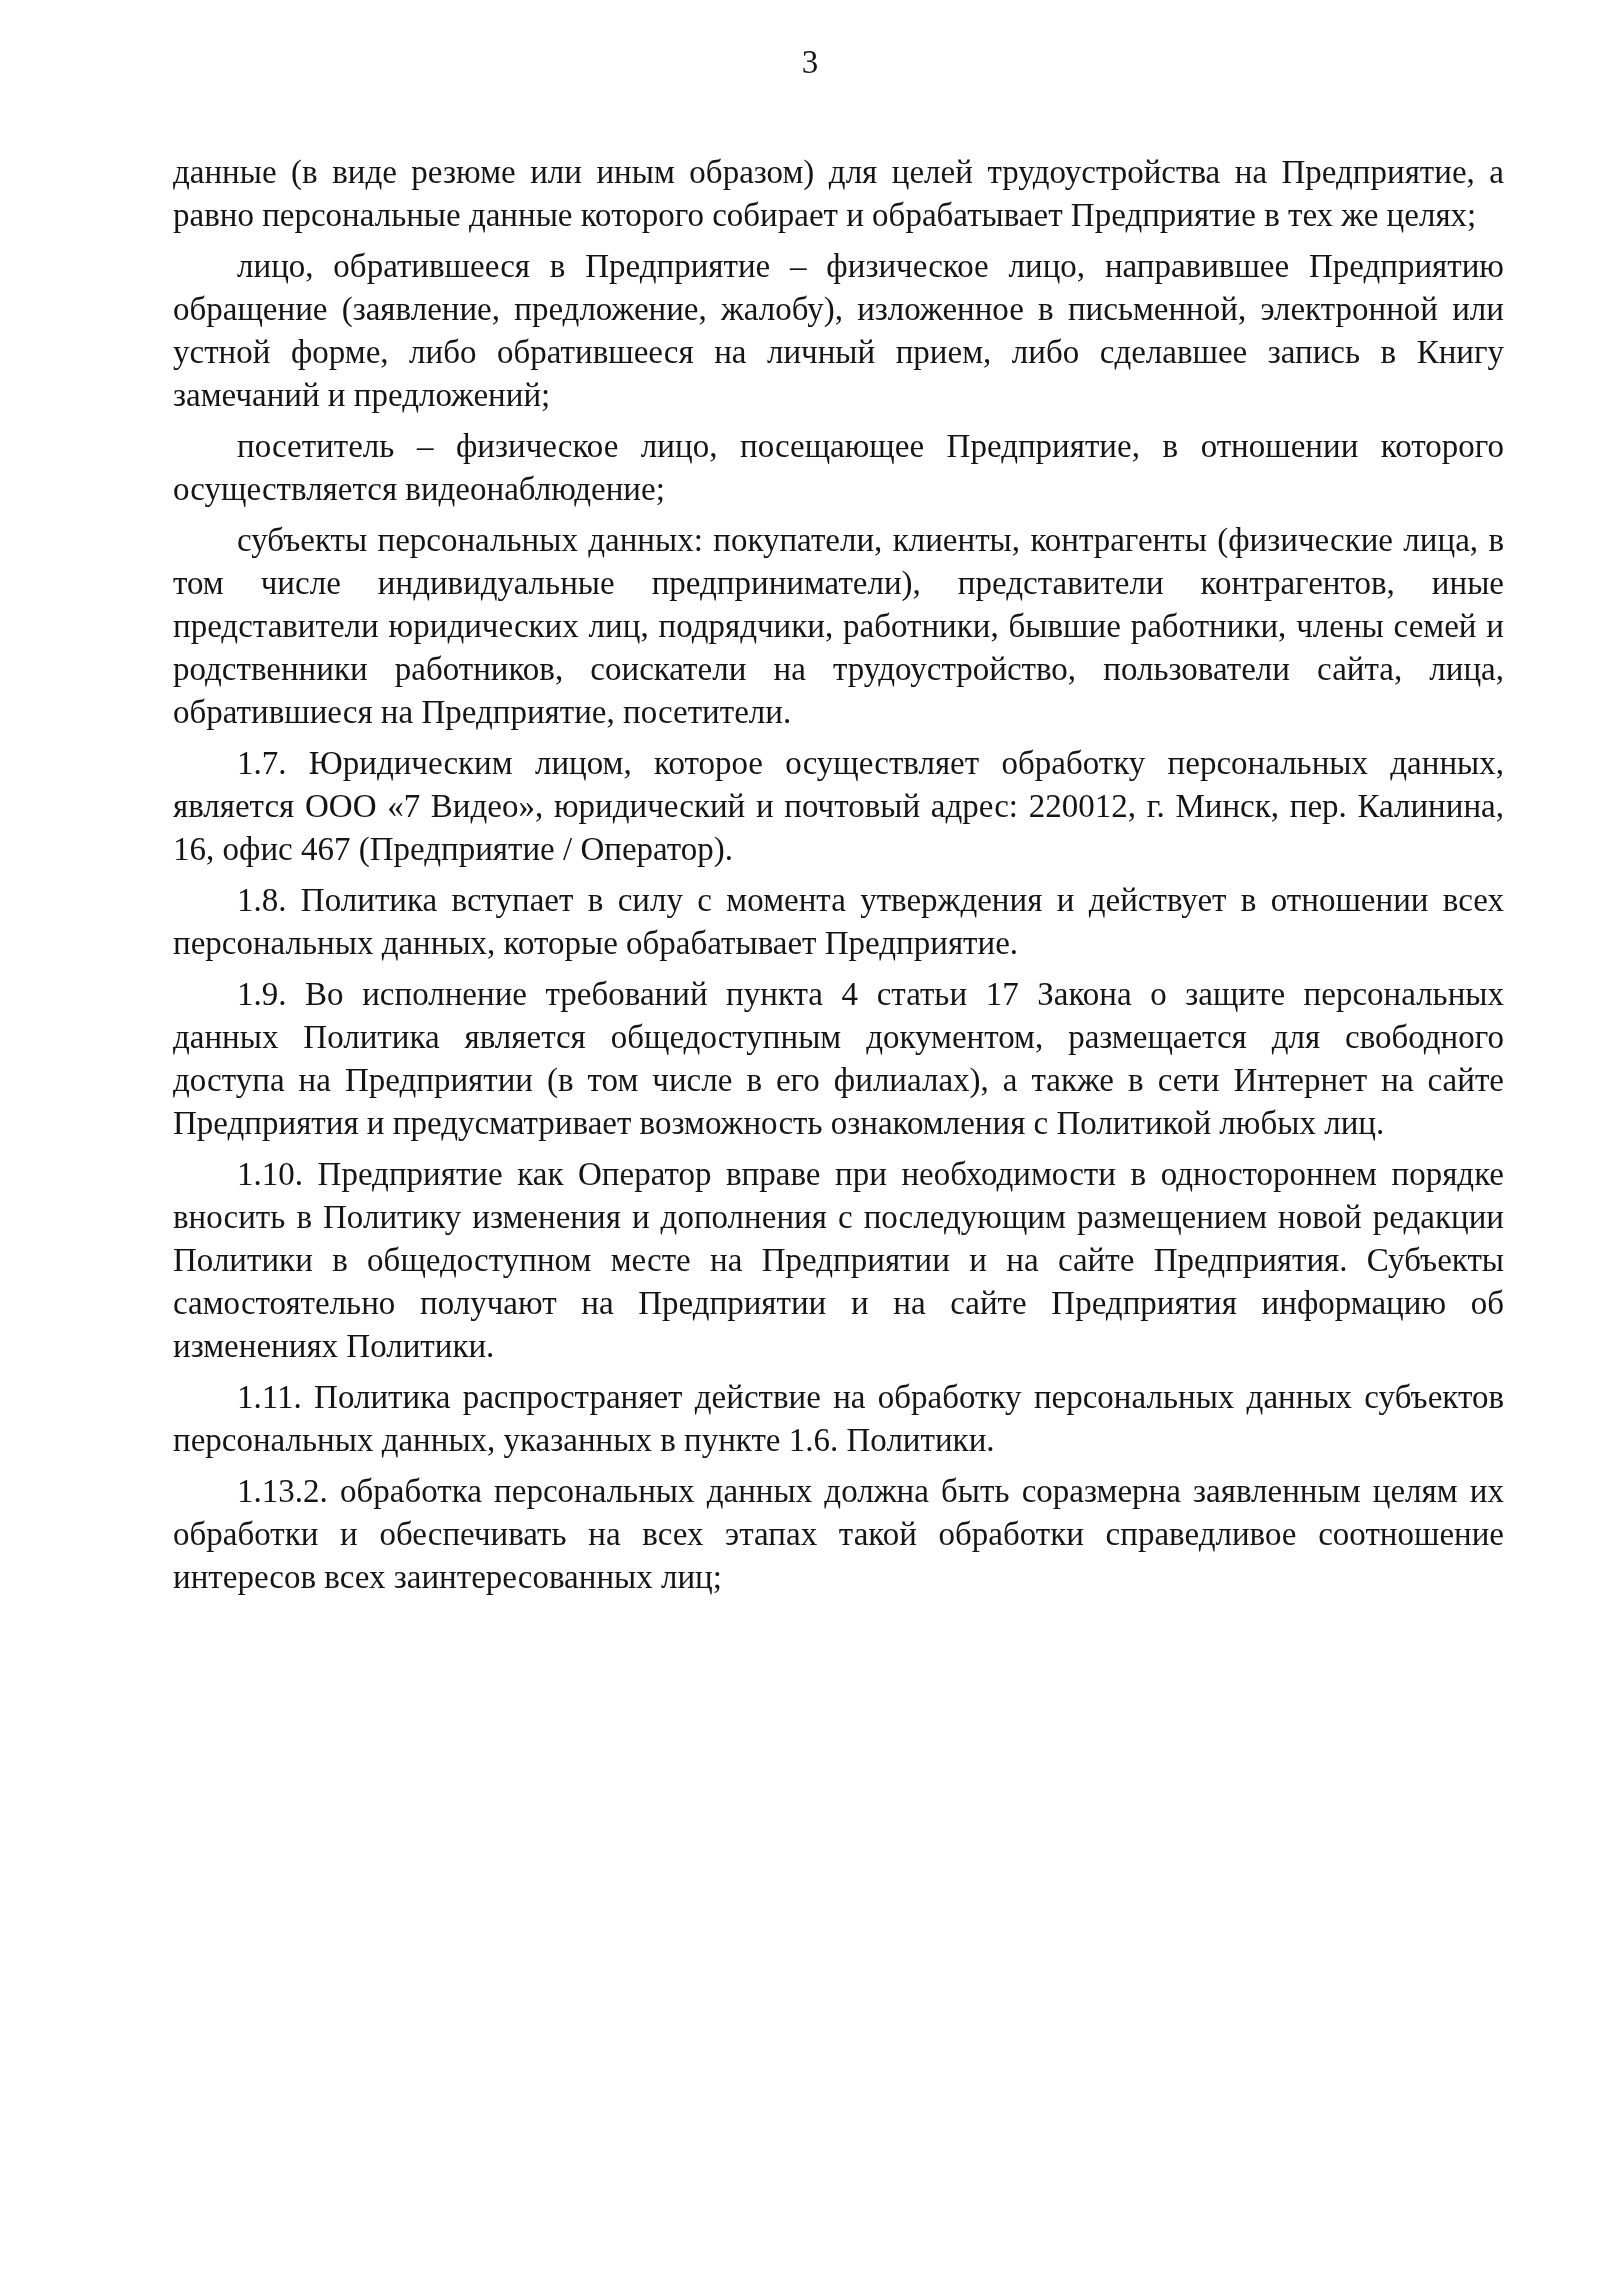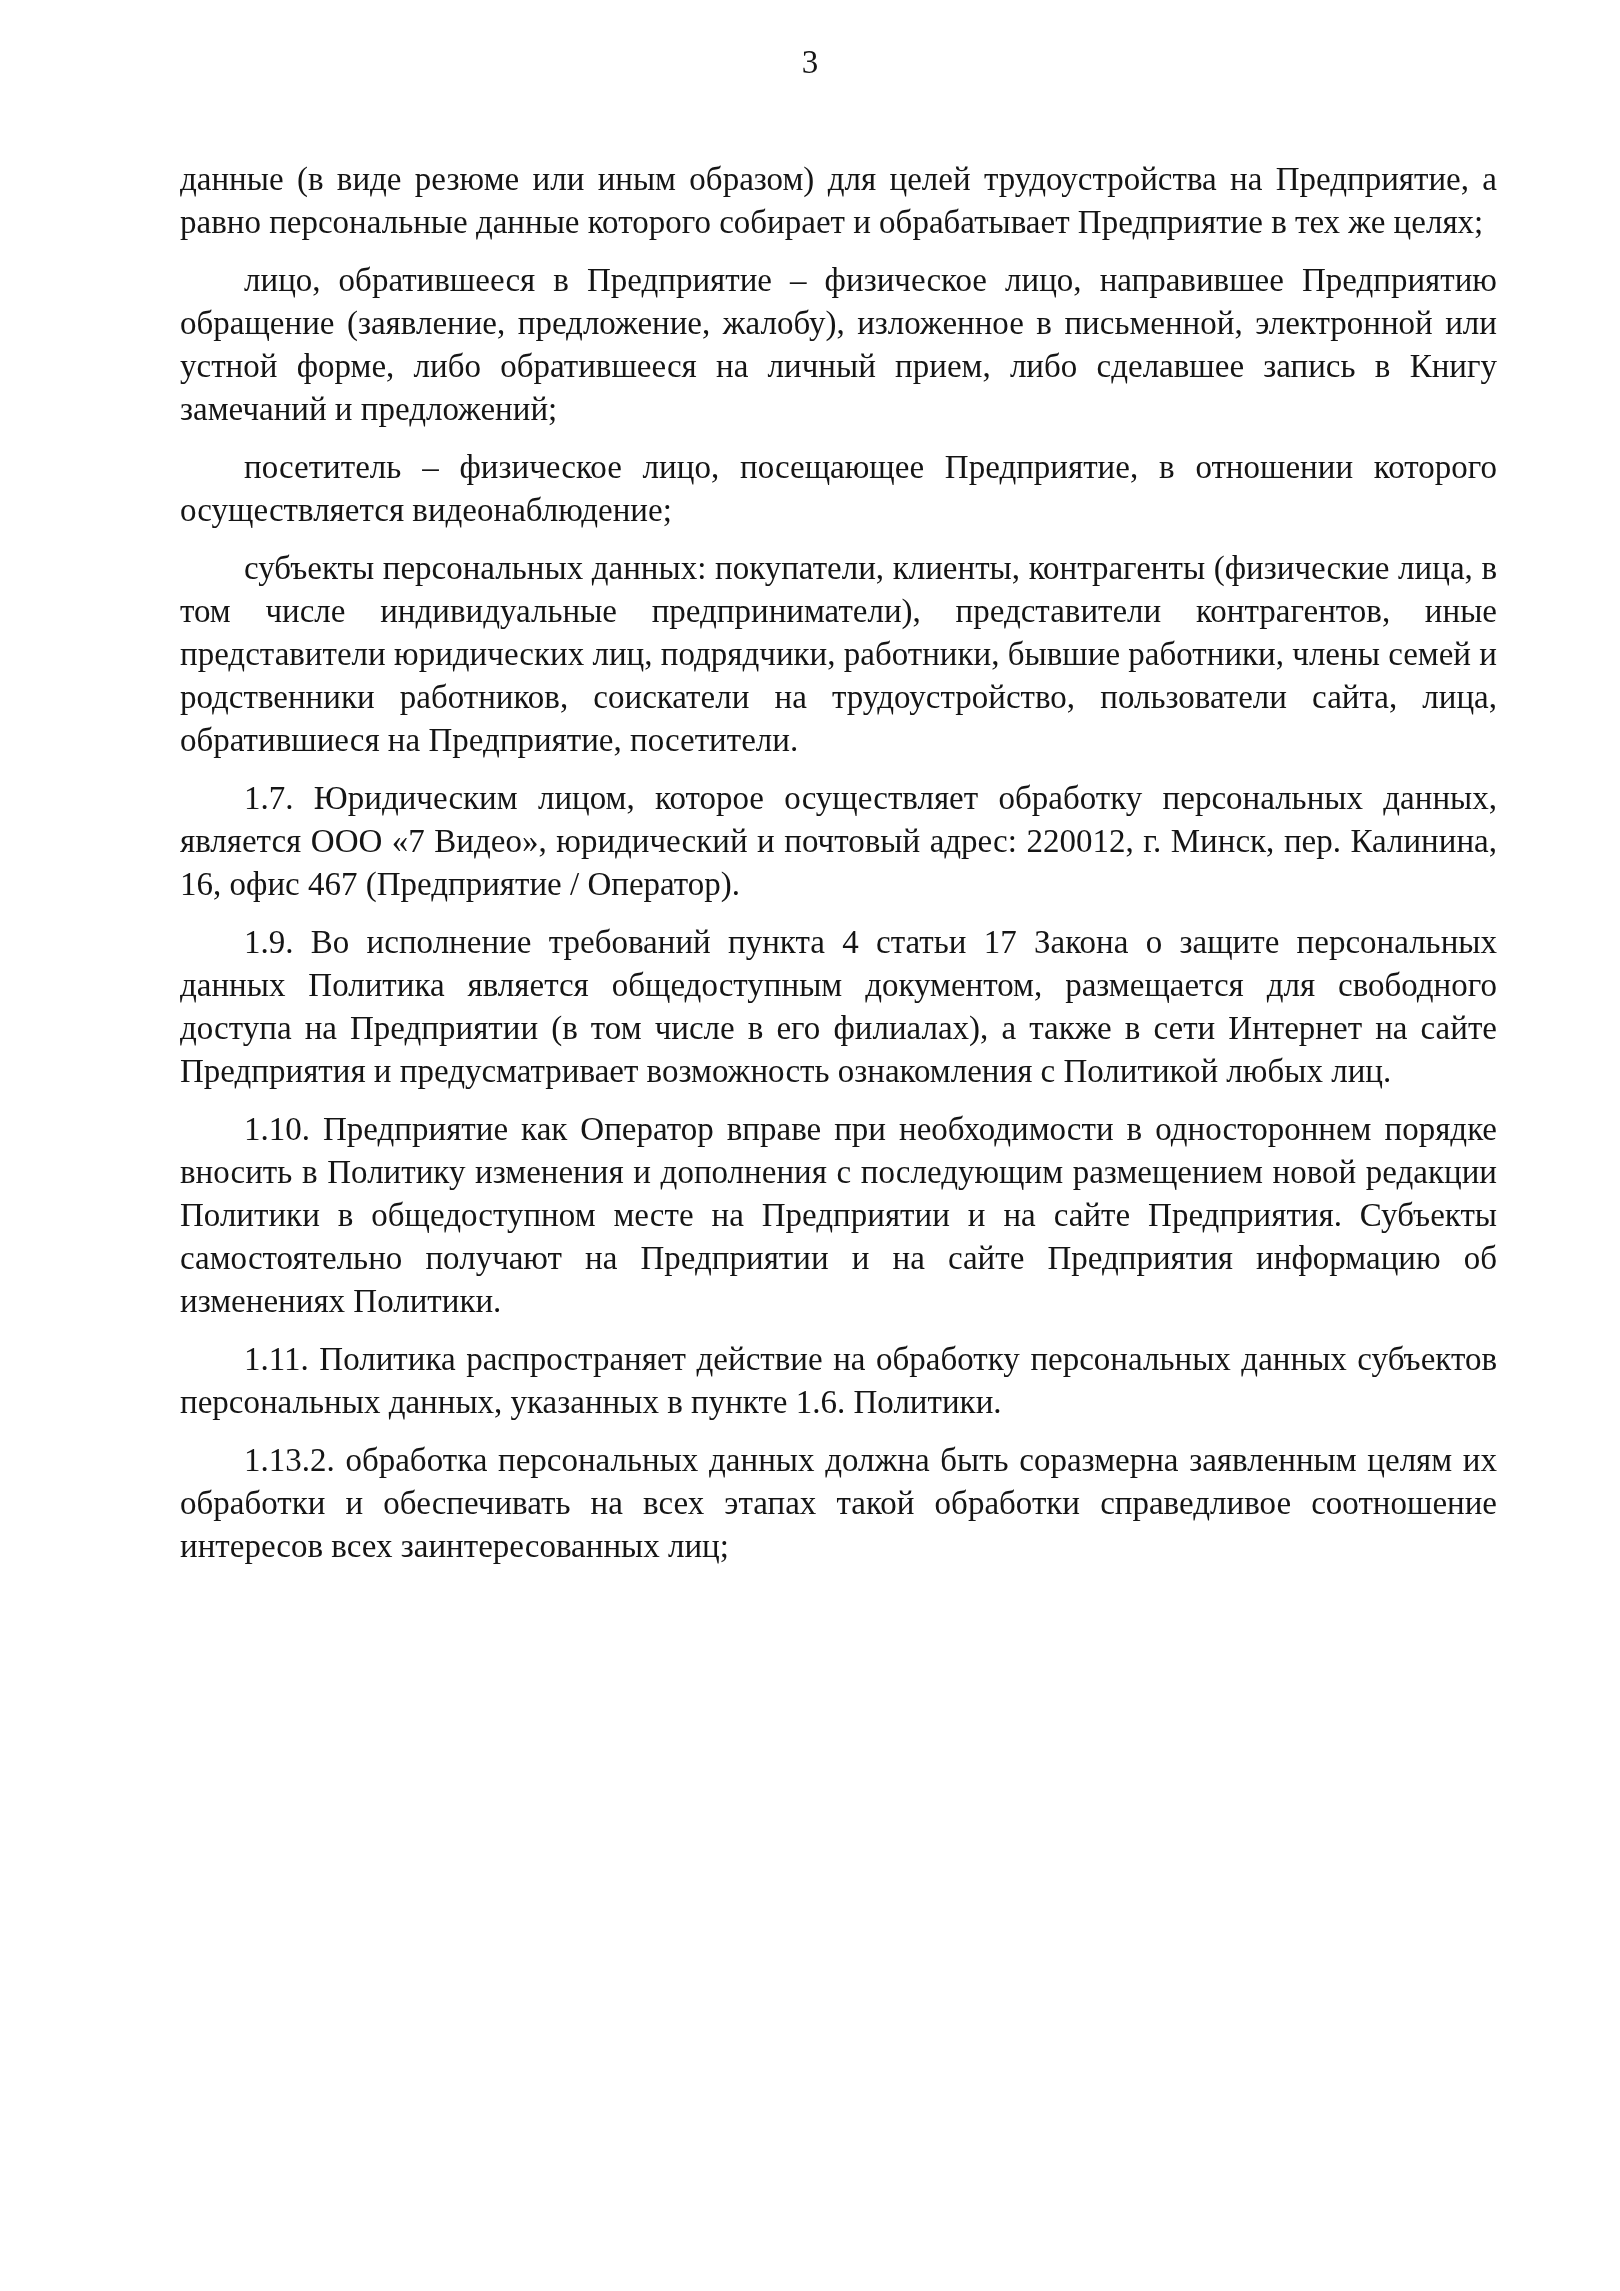--- a/index.html
+++ b/index.html
@@ -32,37 +32,38 @@
   .content {
     position: absolute;
     left: 165px;
     top: 143px;
     width: 1347px;
     font-size: 33px;
     line-height: 43px;
     text-align: justify;
   }
   .para {
-    margin: 15px;
+    margin: 8px;
     padding: 0;
   }
   .para.indent {
     text-indent: 64px;
   }
 </style>
 </head>
 <body>
 
 <div class="scan-page">
   <div class="page-number">3</div>
   <div class="content">
       <p class="para">данные (в виде резюме или иным образом) для целей трудоустройства на Предприятие, а равно персональные данные которого собирает и обрабатывает Предприятие в тех же целях;</p>
       <p class="para indent">лицо, обратившееся в Предприятие – физическое лицо, направившее Предприятию обращение (заявление, предложение, жалобу), изложенное в письменной, электронной или устной форме, либо обратившееся на личный прием, либо сделавшее запись в Книгу замечаний и предложений;</p>
       <p class="para indent">посетитель – физическое лицо, посещающее Предприятие, в отношении которого осуществляется видеонаблюдение;</p>
       <p class="para indent">субъекты персональных данных: покупатели, клиенты, контрагенты (физические лица, в том числе индивидуальные предприниматели), представители контрагентов, иные представители юридических лиц, подрядчики, работники, бывшие работники, члены семей и родственники работников, соискатели на трудоустройство, пользователи сайта, лица, обратившиеся на Предприятие, посетители.</p>
       <p class="para indent">1.7. Юридическим лицом, которое осуществляет обработку персональных данных, является ООО «7 Видео», юридический и почтовый адрес: 220012, г. Минск, пер. Калинина, 16, офис 467 (Предприятие / Оператор).</p>
+      <p class="para indent">1.8. Политика вступает в силу с момента утверждения и действует в отношении всех персональных данных, которые обрабатывает Предприятие.</p>
       <p class="para indent">1.9. Во исполнение требований пункта 4 статьи 17 Закона о защите персональных данных Политика является общедоступным документом, размещается для свободного доступа на Предприятии (в том числе в его филиалах), а также в сети Интернет на сайте Предприятия и предусматривает возможность ознакомления с Политикой любых лиц.</p>
       <p class="para indent">1.10. Предприятие как Оператор вправе при необходимости в одностороннем порядке вносить в Политику изменения и дополнения с последующим размещением новой редакции Политики в общедоступном месте на Предприятии и на сайте Предприятия. Субъекты самостоятельно получают на Предприятии и на сайте Предприятия информацию об изменениях Политики.</p>
       <p class="para indent">1.11. Политика распространяет действие на обработку персональных данных субъектов персональных данных, указанных в пункте 1.6. Политики.</p>
       <p class="para indent">1.13.2. обработка персональных данных должна быть соразмерна заявленным целям их обработки и обеспечивать на всех этапах такой обработки справедливое соотношение интересов всех заинтересованных лиц;</p>
     </div>
 </div>
 
 
 </body></html>

